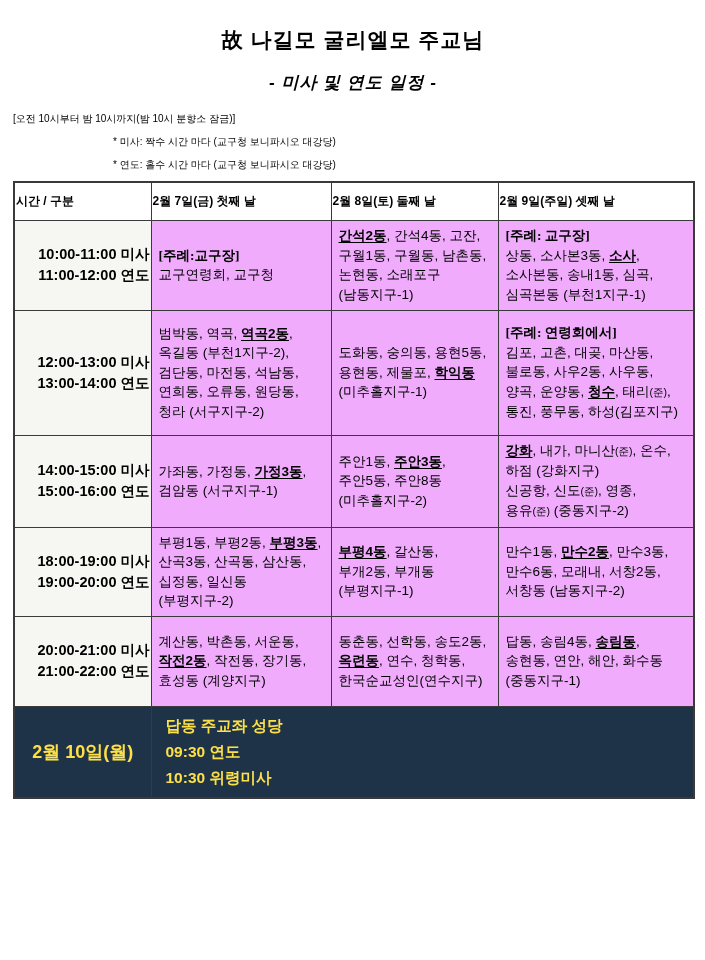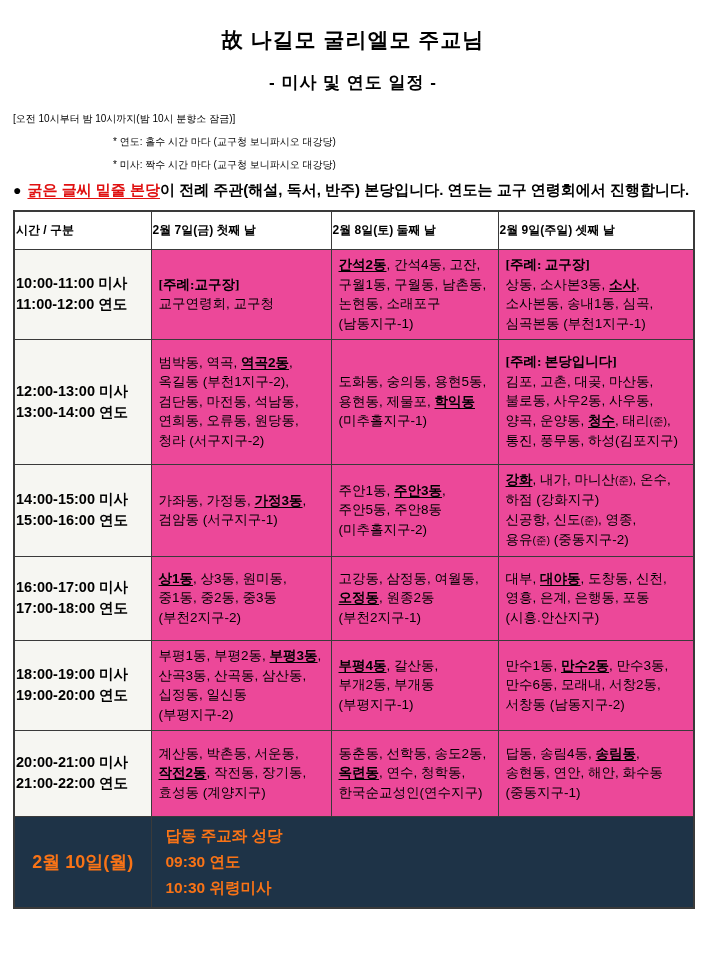--- a/index.html
+++ b/index.html
@@ -15,77 +15,76 @@
     font-family:"Liberation Sans","DejaVu Sans",sans-serif;
     overflow:hidden;
   }
   .page{width:705px;height:960px;padding:12px 12px 0 13px;}
   .title{
     font-size:21px;font-weight:bold;text-align:center;
     margin:14px 0 0 0;letter-spacing:1px;
   }
   .subtitle{
     font-size:17px;font-weight:bold;text-align:center;
-    margin:17px 0 18px 0;letter-spacing:1px;
+    margin:17px 0 18px 0;letter-spacing:1px;font-style:italic;
   }
   .note{font-size:10px;margin:6px 0;}
   .note.indent{padding-left:100px;margin:9px 0;}
   .table-label{font-size:15px;margin:18px 0 10px 0;}
   .legend{font-size:15px;font-weight:bold;margin:0 0 10px 0;}
   .legend .bullet{font-size:14px;margin-right:6px;}
   .red-u{
     color:var(--accent-red);font-weight:bold;
     text-decoration:underline;text-underline-offset:3px;
   }
   table{
     width:680px;border-collapse:collapse;table-layout:fixed;
     border:2px solid var(--border);
   }
   th,td{border:1px solid var(--border);vertical-align:middle;}
   thead th{height:38px;font-size:12px;font-weight:bold;text-align:left;background:#fff;}
   td.time-cell{
     width:137px;background:var(--time-bg);
-    font-size:14.5px;font-weight:bold;text-align:left;line-height:21px;
+    font-size:14.5px;font-weight:bold;text-align:right;line-height:21px;
   }
   td.content-cell{
-    padding:5px 7px;font-size:13.5px;line-height:19.5px;background:#ec4899;
+    padding:5px 7px;font-size:13.5px;line-height:19.5px;background:#f0abfc;
   }
   td.content-cell .bu{font-weight:bold;text-decoration:underline;text-underline-offset:2px;}
   td.content-cell .b{font-weight:bold;font-family:Liberation Serif, serif;}
   td.content-cell .sm{font-size:10.5px;}
   tbody tr:nth-child(1) td{height:90px;}
   tbody tr:nth-child(2) td{height:125px;}
   tbody tr:nth-child(3) td{height:87px;}
   tbody tr:nth-child(4) td{height:84px;}
   tbody tr:nth-child(5) td{height:90px;}
   tbody tr:nth-child(6) td{height:86px;}
   tr.navy-row td{
-    background:var(--navy);color:#f97316;height:84px;
+    background:var(--navy);color:#fde047;height:84px;
     border-color:var(--border);
   }
   tr.navy-row td.date-cell{
     font-size:18px;font-weight:bold;text-align:center;
   }
   tr.navy-row td.final-content{
     font-size:15.5px;font-weight:bold;line-height:26px;padding:6px 14px;
   }
 </style>
 </head>
 <body>
 
 <div class="page">
   <div class="title">故 나길모 굴리엘모 주교님</div>
   <div class="subtitle">- 미사 및 연도 일정 -</div>
 
   <div class="note">[오전 10시부터 밤 10시까지(밤 10시 분향소 잠금)]</div>
+  <div class="note indent">* 미사: 짝수 시간 마다 (교구청 보니파시오 대강당)</div>
   <div class="note indent">* 연도: 홀수 시간 마다 (교구청 보니파시오 대강당)</div>
-  <div class="note indent">* 미사: 짝수 시간 마다 (교구청 보니파시오 대강당)</div>
 
 
-  <div class="legend"><span class="bullet">●</span><span class="red-u">굵은 글씨 밑줄 본당</span><span>이 전례 주관(해설, 독서, 반주) 본당입니다. 연도는 교구 연령회에서 진행합니다.</span></div>
 
   <table>
     <colgroup>
       <col style="width:137px">
         <col style="width:180px">
         <col style="width:167px">
         <col style="width:196px">
     </colgroup>
     <thead>
       <tr>
@@ -99,33 +98,27 @@
         <tr>
           <td class="time-cell">10:00-11:00 미사<br>11:00-12:00 연도</td>
           <td class="content-cell"><span class="b">[주례:교구장]</span><br>교구연령회, 교구청</td>
           <td class="content-cell"><span class="bu">간석2동</span>, 간석4동, 고잔,<br>구월1동, 구월동, 남촌동,<br>논현동, 소래포구<br>(남동지구-1)</td>
           <td class="content-cell"><span class="b">[주례: 교구장]</span><br>상동, 소사본3동, <span class="bu">소사</span>,<br>소사본동, 송내1동, 심곡,<br>심곡본동 (부천1지구-1)</td>
         </tr>
         <tr>
           <td class="time-cell">12:00-13:00 미사<br>13:00-14:00 연도</td>
           <td class="content-cell">범박동, 역곡, <span class="bu">역곡2동</span>,<br>옥길동 (부천1지구-2),<br>검단동, 마전동, 석남동,<br>연희동, 오류동, 원당동,<br>청라 (서구지구-2)</td>
           <td class="content-cell">도화동, 숭의동, 용현5동,<br>용현동, 제물포, <span class="bu">학익동</span><br>(미추홀지구-1)</td>
-          <td class="content-cell"><span class="b">[주례: 본당입니다]</span><br>김포, 고촌, 대곶, 마산동,<br>불로동, 사우2동, 사우동,<br>양곡, 운양동, <span class="bu">청수</span>, 태리<span class="sm">(준)</span>,<br>통진, 풍무동, 하성(김포지구)</td>
+          <td class="content-cell"><span class="b">[주례: 연령회에서]</span><br>김포, 고촌, 대곶, 마산동,<br>불로동, 사우2동, 사우동,<br>양곡, 운양동, <span class="bu">청수</span>, 태리<span class="sm">(준)</span>,<br>통진, 풍무동, 하성(김포지구)</td>
         </tr>
         <tr>
           <td class="time-cell">14:00-15:00 미사<br>15:00-16:00 연도</td>
           <td class="content-cell">가좌동, 가정동, <span class="bu">가정3동</span>,<br>검암동 (서구지구-1)</td>
           <td class="content-cell">주안1동, <span class="bu">주안3동</span>,<br>주안5동, 주안8동<br>(미추홀지구-2)</td>
           <td class="content-cell"><span class="bu">강화</span>, 내가, 마니산<span class="sm">(준)</span>, 온수,<br>하점 (강화지구)<br>신공항, 신도<span class="sm">(준)</span>, 영종,<br>용유<span class="sm">(준)</span> (중동지구-2)</td>
-        </tr>
-        <tr>
-          <td class="time-cell">16:00-17:00 미사<br>17:00-18:00 연도</td>
-          <td class="content-cell"><span class="bu">상1동</span>, 상3동, 원미동,<br>중1동, 중2동, 중3동<br>(부천2지구-2)</td>
-          <td class="content-cell">고강동, 삼정동, 여월동,<br><span class="bu">오정동</span>, 원종2동<br>(부천2지구-1)</td>
-          <td class="content-cell">대부, <span class="bu">대야동</span>, 도창동, 신천,<br>영흥, 은계, 은행동, 포동<br>(시흥.안산지구)</td>
         </tr>
         <tr>
           <td class="time-cell">18:00-19:00 미사<br>19:00-20:00 연도</td>
           <td class="content-cell">부평1동, 부평2동, <span class="bu">부평3동</span>,<br>산곡3동, 산곡동, 삼산동,<br>십정동, 일신동<br>(부평지구-2)</td>
           <td class="content-cell"><span class="bu">부평4동</span>, 갈산동,<br>부개2동, 부개동<br>(부평지구-1)</td>
           <td class="content-cell">만수1동, <span class="bu">만수2동</span>, 만수3동,<br>만수6동, 모래내, 서창2동,<br>서창동 (남동지구-2)</td>
         </tr>
         <tr>
           <td class="time-cell">20:00-21:00 미사<br>21:00-22:00 연도</td>
           <td class="content-cell">계산동, 박촌동, 서운동,<br><span class="bu">작전2동</span>, 작전동, 장기동,<br>효성동 (계양지구)</td>

